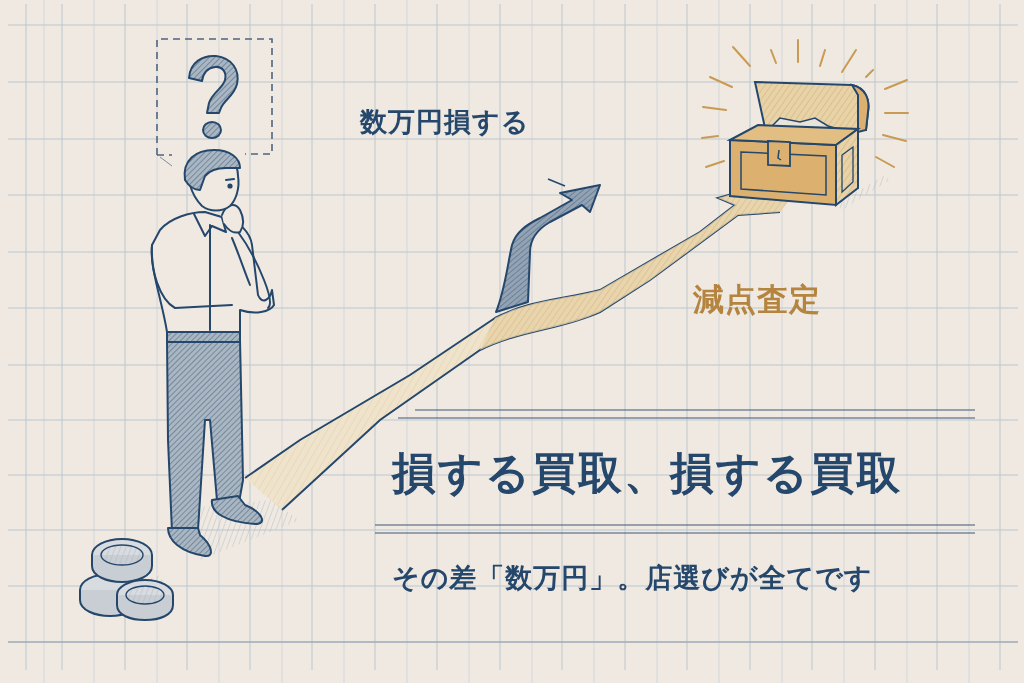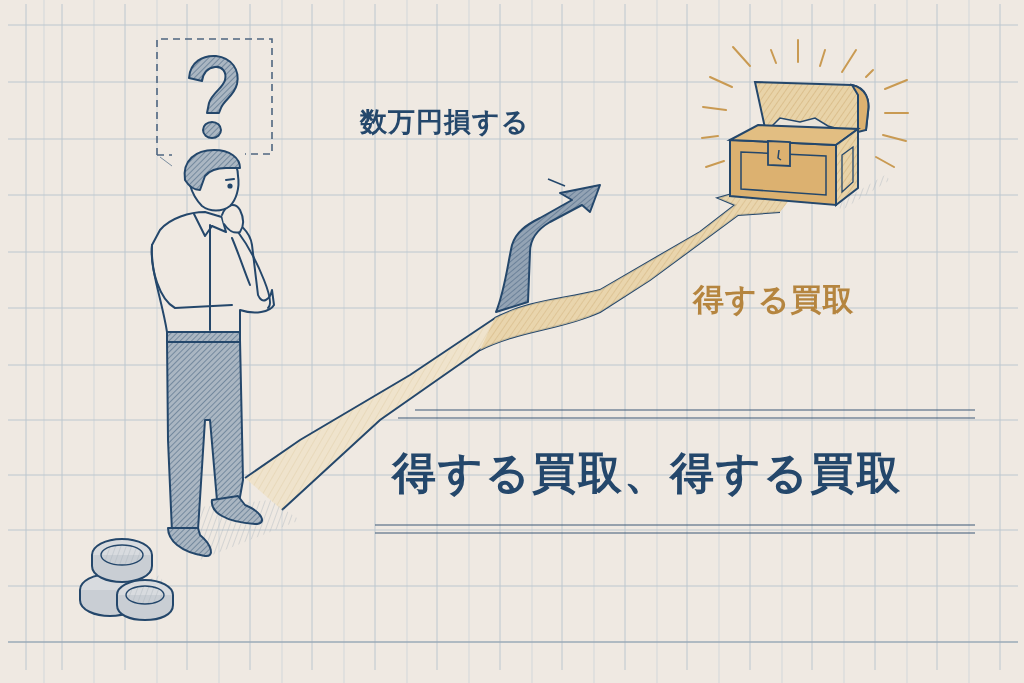--- a/index.html
+++ b/index.html
@@ -207,17 +207,18 @@
       <line x1="375" y1="525" x2="975" y2="525"></line>
       <line x1="375" y1="533" x2="975" y2="533"></line>
     </g>
   </svg>
 
   <div class="txt navy label-loss">
     <div>数万円損する</div>
   </div>
 
   <div class="txt gold label-value">
-    <div>得する買取</div>
+    <div>減点査定</div>
   </div>
 
-  <div class="txt navy headline">得する買取、得する買取</div>
+  <div class="txt navy headline">損する買取、損する買取</div>
+  <div class="txt navy subline">その差「数万円」。店選びが全てです</div>
 </div>
 
 </body></html>

